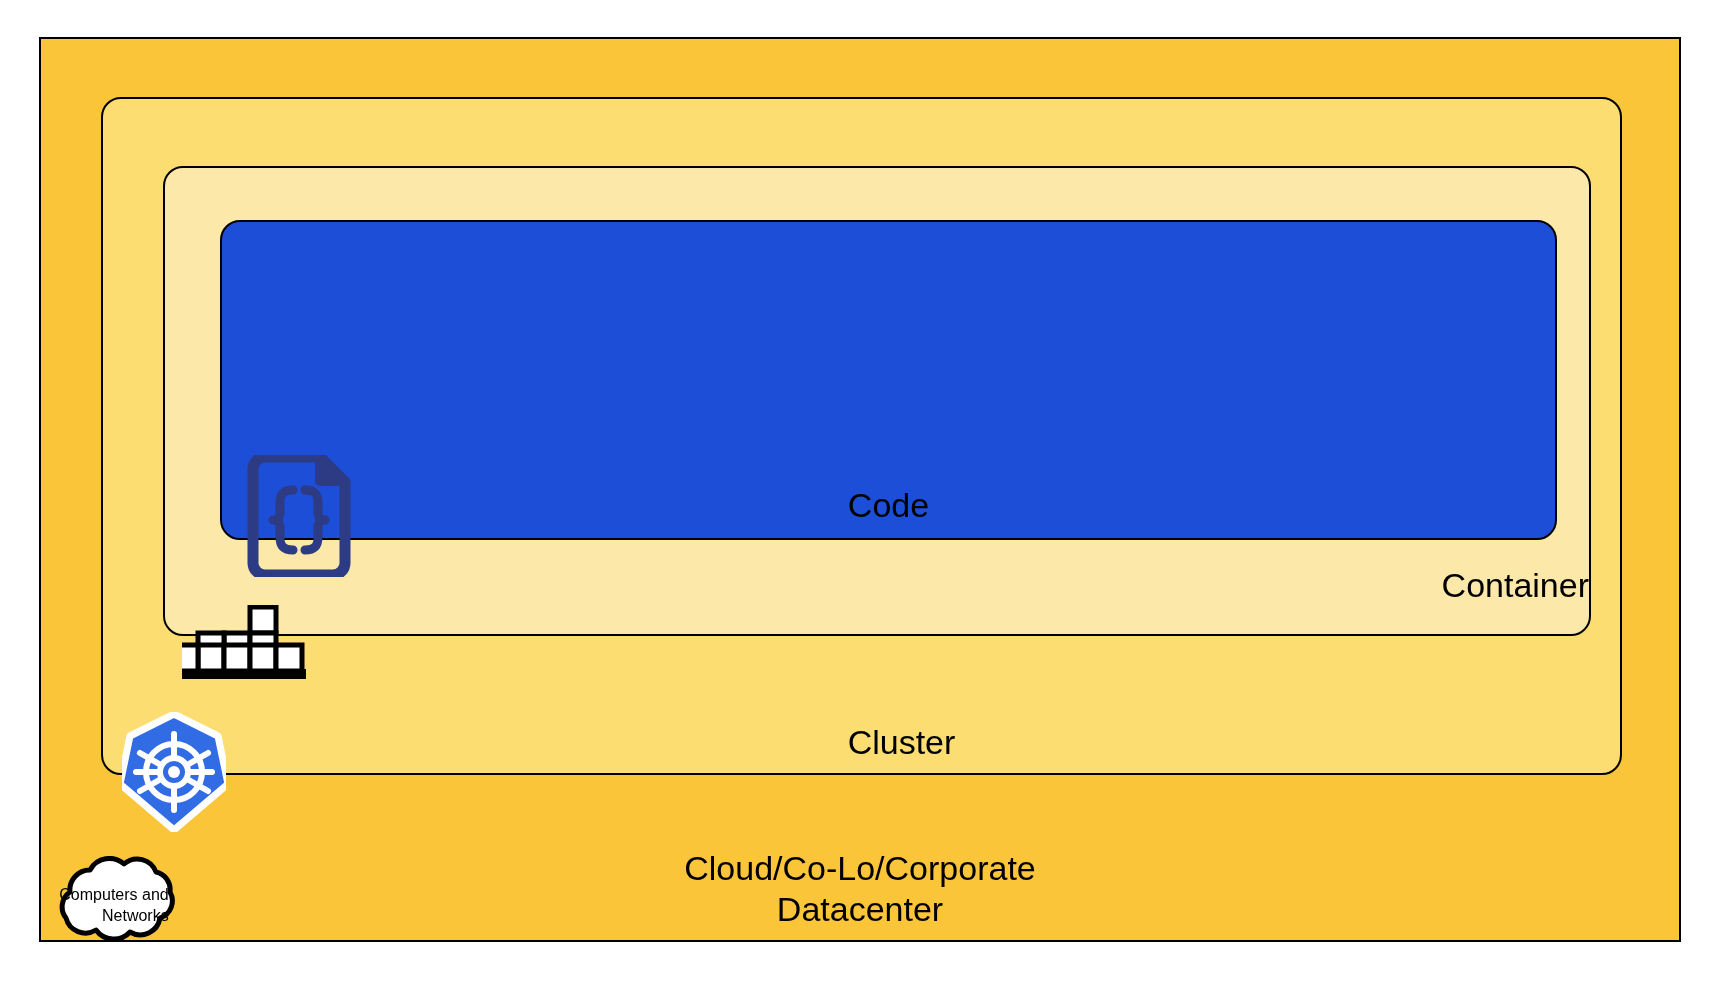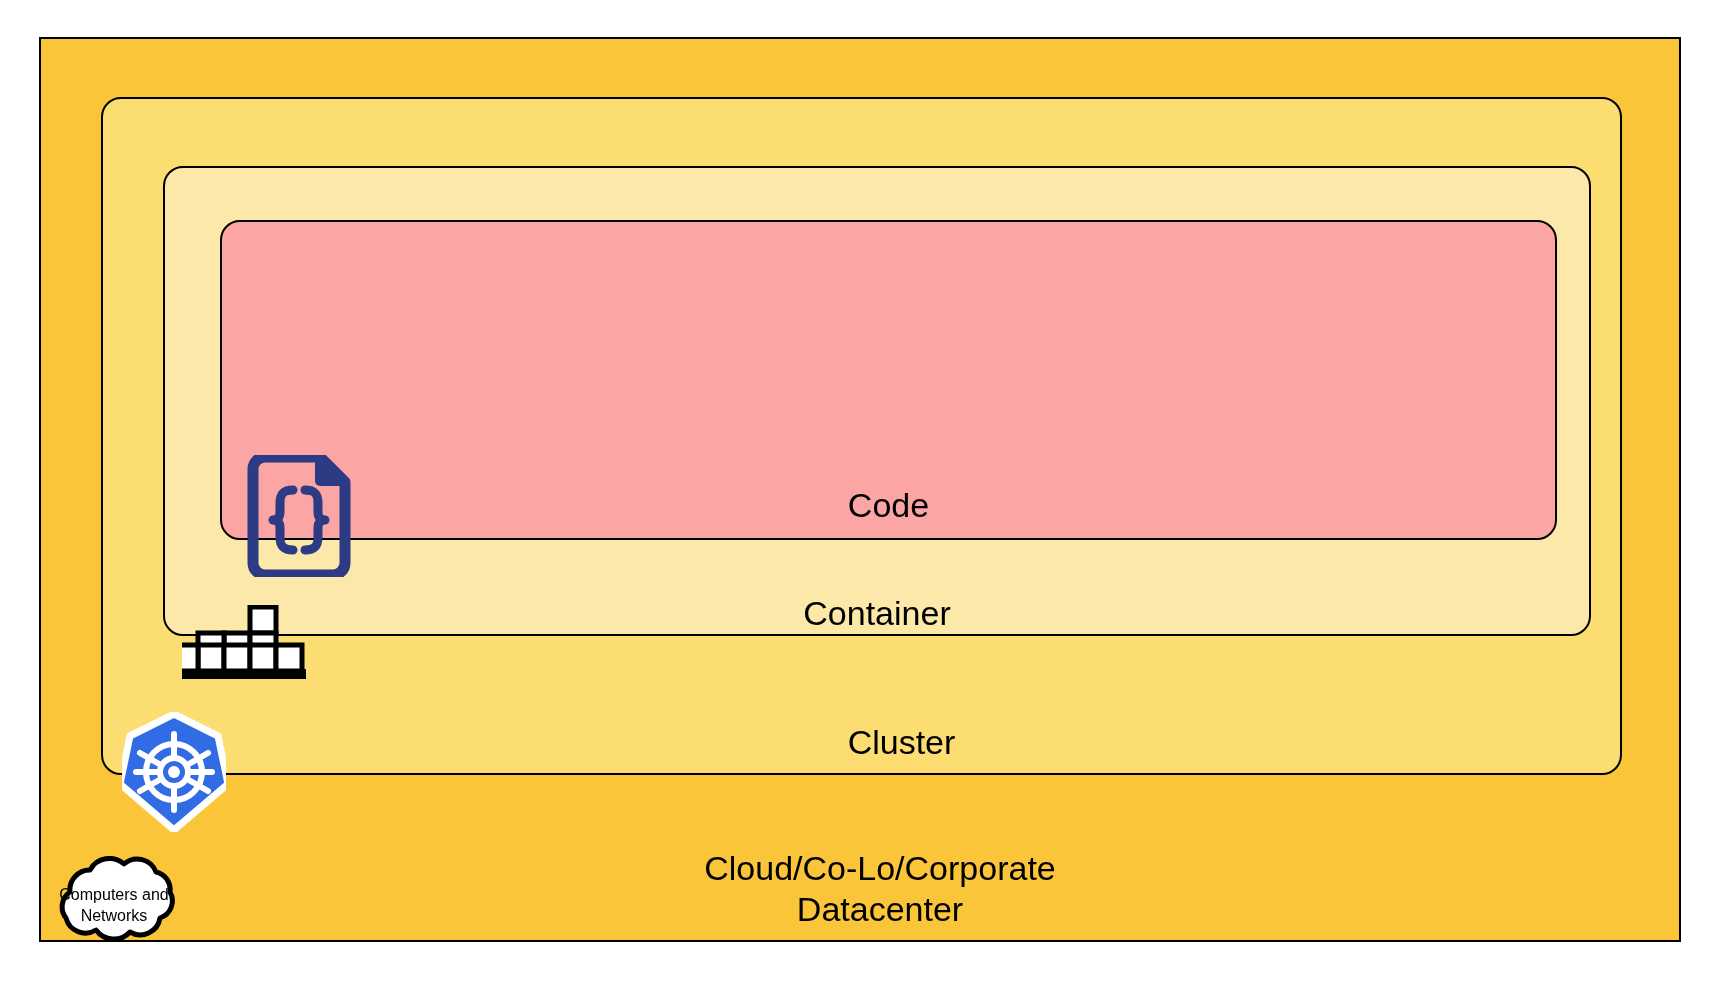--- a/index.html
+++ b/index.html
@@ -53,40 +53,40 @@
     height: 470px;
     background: #fce8a8;
     border-radius: 20px;
   }
 
   .layer-code {
     left: 220px;
     top: 220px;
     width: 1337px;
     height: 320px;
-    background: #fca5a5;
+    background: #1d4ed8;
     border-radius: 20px;
   }
 
   
   .layer-label {
     position: absolute;
     width: 100%;
     text-align: center;
     color: #000000;
     font-size: 34px;
     line-height: 41px;
     letter-spacing: 0px;
     white-space: pre-line;
     pointer-events: none;
   }
   .label-code      { bottom: 12px; }
-  .label-container { bottom: 0; }
+  .label-container { bottom: 28px; text-align: right; }
   .label-cluster   { bottom: 10px; padding-left: 40px; }
-  .label-datacenter{ bottom: 10px; margin-left: 20px; }
+  .label-datacenter{ bottom: 10px; }
 
   
   .icon-wrap {
     position: absolute;
   }
   .icon-code-file {
     left: 243px;
     top: 455px;
     width: 112px;
     height: 122px;
@@ -115,21 +115,21 @@
     top: 0;
     width: 152px;
     height: 98px;
     display: flex;
     flex-direction: column;
     align-items: center;
     justify-content: center;
     font-size: 16px;
     line-height: 21px;
     color: #000000;
-    text-align: center;
+    text-align: right;
     white-space: pre-line;
     pointer-events: none;
   }
 </style>
 </head>
 <body>
 
 <div id="diagram">
 
   <div class="layer layer-datacenter">

